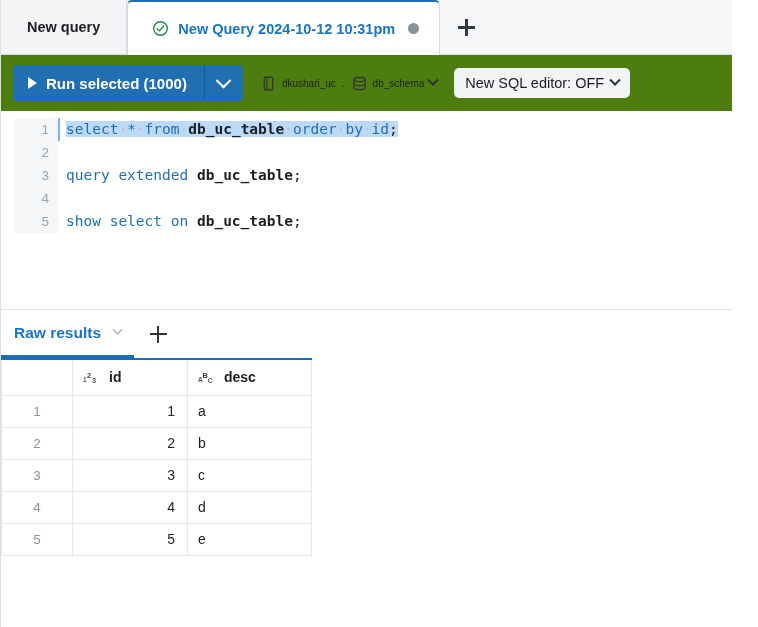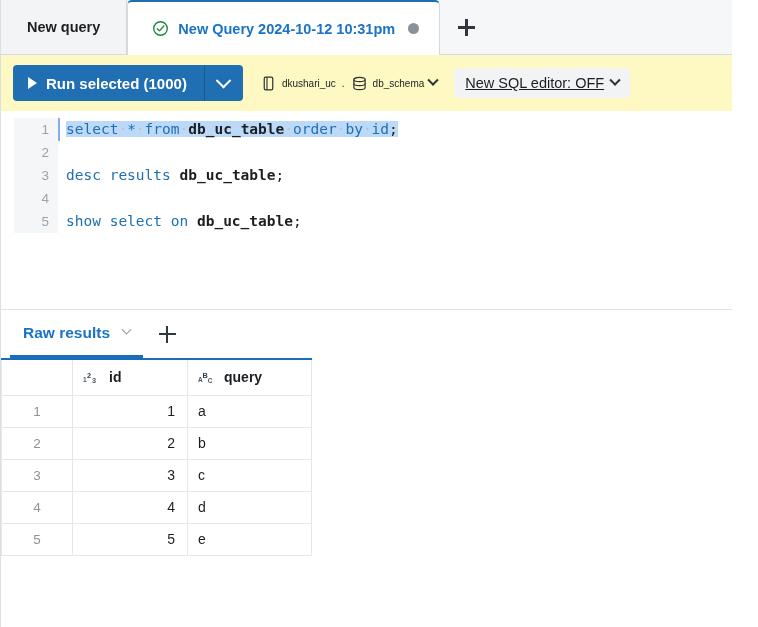--- a/index.html
+++ b/index.html
@@ -83,21 +83,21 @@
   .plus-glyph::before { left: 7px; top: 0; width: 3px; height: 17px; }
   .plus-glyph::after  { top: 7px; left: 0; height: 3px; width: 17px; }
 
   
   .toolbar {
     height: 56px;
     display: flex;
     align-items: center;
     gap: 13px;
     padding: 0 12px;
-    background: #fef9c3;
+    background: #4d7c0f;
   }
 
   .run-group { display: flex; align-items: stretch; height: 36px; }
   .run-main {
     background: #1f6fb2;
     color: #ffffff;
     font-size: 15px;
     font-weight: bold;
     border-radius: 4px 0 0 4px;
     display: flex; align-items: center; gap: 9px;
@@ -137,21 +137,20 @@
   .icon-sm { width: 17px; height: 17px; display: block; flex: 0 0 auto; }
 
   .sql-toggle {
     display: flex; align-items: center; gap: 7px;
     background: #f1f3f5;
     border-radius: 5px;
     padding: 7px 11px;
     font-size: 14.5px;
     color: #1b1f23;
     cursor: pointer;
-    text-decoration: underline;
   }
   .chev-dark { color: #2c3136; width: 8px; height: 8px; }
 
   
   .editor {
     position: relative;
     height: 198px;
     background: #ffffff;
     padding-top: 7px;
   }
@@ -199,21 +198,21 @@
     height: 1px;
     background: #dfe3e8;
     width: 100%;
   }
 
   
   .results-head {
     height: 48px;
     display: flex;
     align-items: center;
-    padding-left: 9px;
+    padding-left: 0;
     gap: 3px;
   }
   .res-tab {
     display: flex; align-items: center; gap: 13px;
     height: 47px;
     padding: 0 13px;
     color: #1a73c7;
     font-weight: bold;
     font-size: 15.5px;
     border-bottom: 3px solid #1b6eb5;
@@ -331,21 +330,21 @@
         <div class="code-line sel">
           <div class="gutter">1</div>
           <div class="code-text"><span class="kw hl">select</span><span class="dot hl">·</span><span class="kw hl">*</span><span class="dot hl">·</span><span class="kw hl">from</span><span class="dot hl">·</span><span class="ident hl">db_uc_table</span><span class="dot hl">·</span><span class="kw hl">order</span><span class="dot hl">·</span><span class="kw hl">by</span><span class="dot hl">·</span><span class="kw hl">id</span><span class="punct hl">;</span></div>
         </div>
         <div class="code-line">
           <div class="gutter">2</div>
           <div class="code-text"></div>
         </div>
         <div class="code-line">
           <div class="gutter">3</div>
-          <div class="code-text"><span class="kw">desc results </span><span class="ident">db_uc_table</span><span class="punct">;</span></div>
+          <div class="code-text"><span class="kw">query extended </span><span class="ident">db_uc_table</span><span class="punct">;</span></div>
         </div>
         <div class="code-line">
           <div class="gutter">4</div>
           <div class="code-text"></div>
         </div>
         <div class="code-line">
           <div class="gutter">5</div>
           <div class="code-text"><span class="kw">show select on </span><span class="ident">db_uc_table</span><span class="punct">;</span></div>
         </div>
       </div>
@@ -377,21 +376,21 @@
             <span>id</span>
           </span>
         </th>
         <th class="col-desc">
           <span class="th-inner">
             <svg class="type-icon" viewBox="0 0 22 16">
               <text x="0" y="14" font-family="Liberation Sans, sans-serif" font-size="8" fill="#4b5763">A</text>
               <text x="5.5" y="8" font-family="Liberation Sans, sans-serif" font-size="9" fill="#30404f" font-weight="bold">B</text>
               <text x="12" y="15" font-family="Liberation Sans, sans-serif" font-size="8" fill="#4b5763">C</text>
             </svg>
-            <span>query</span>
+            <span>desc</span>
           </span>
         </th>
       </tr>
     </thead>
     <tbody id="grid-body">
         <tr>
           <td class="rownum">1</td>
           <td class="num">1</td>
           <td class="txt">a</td>
         </tr>

